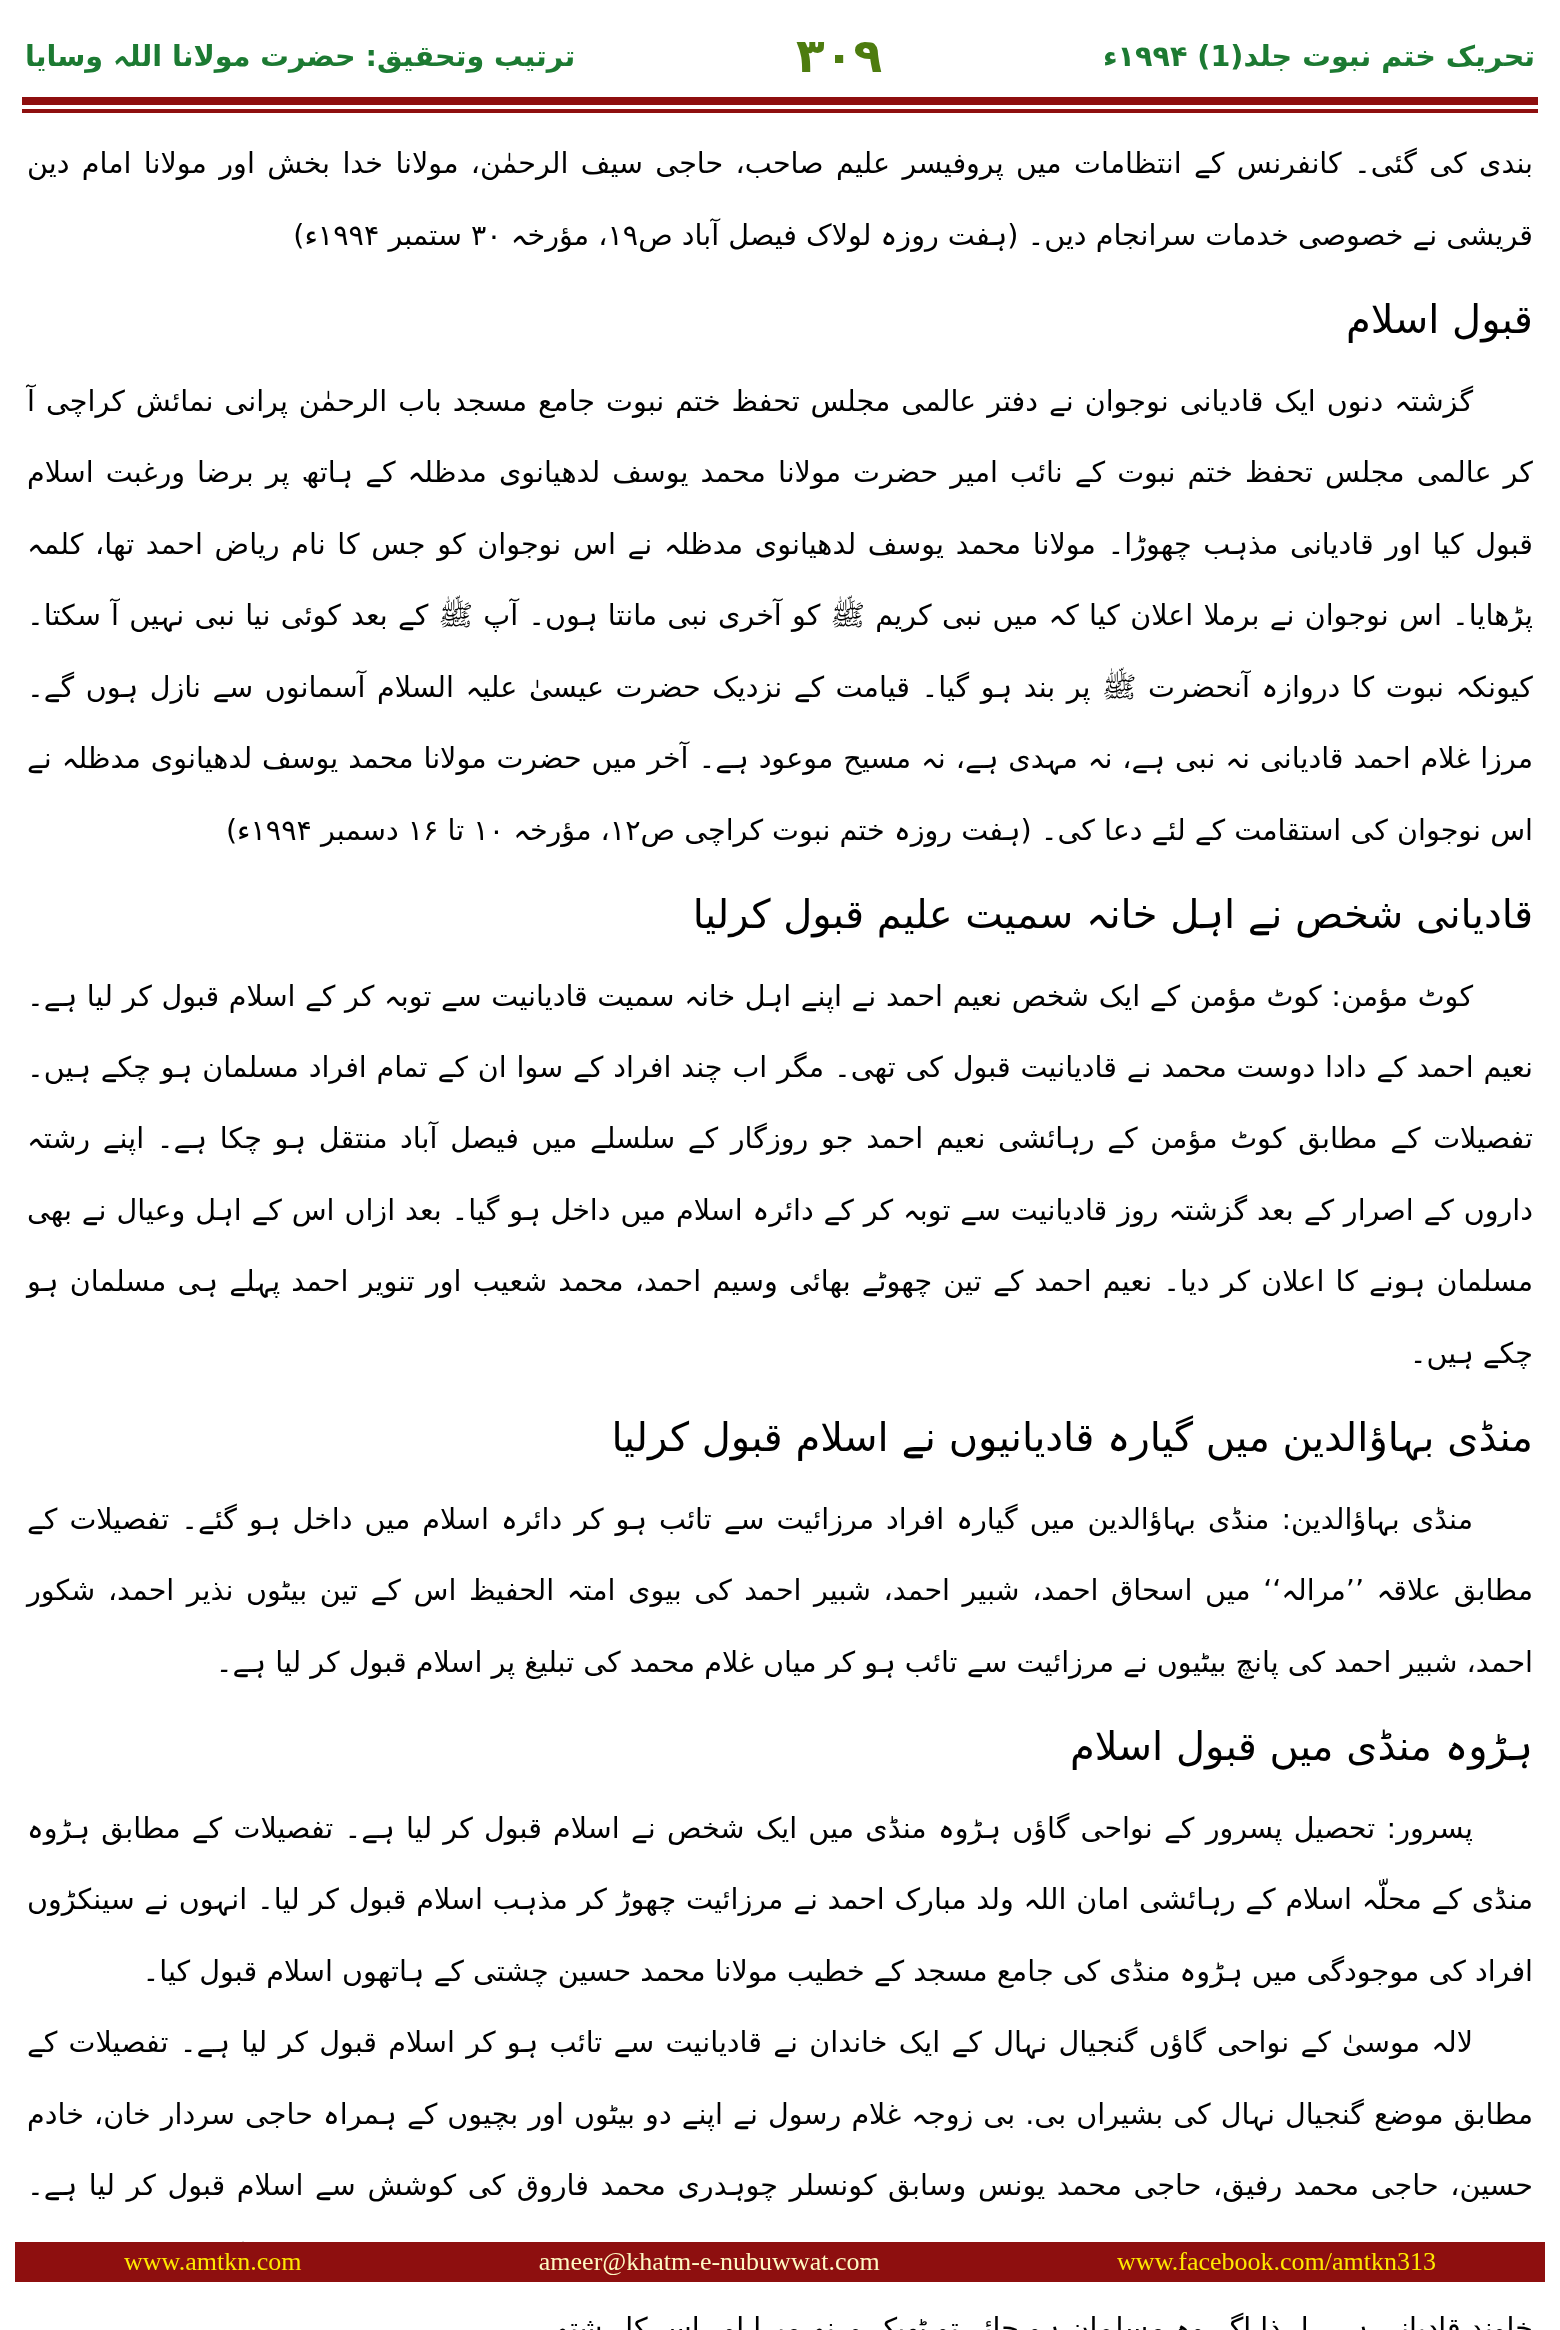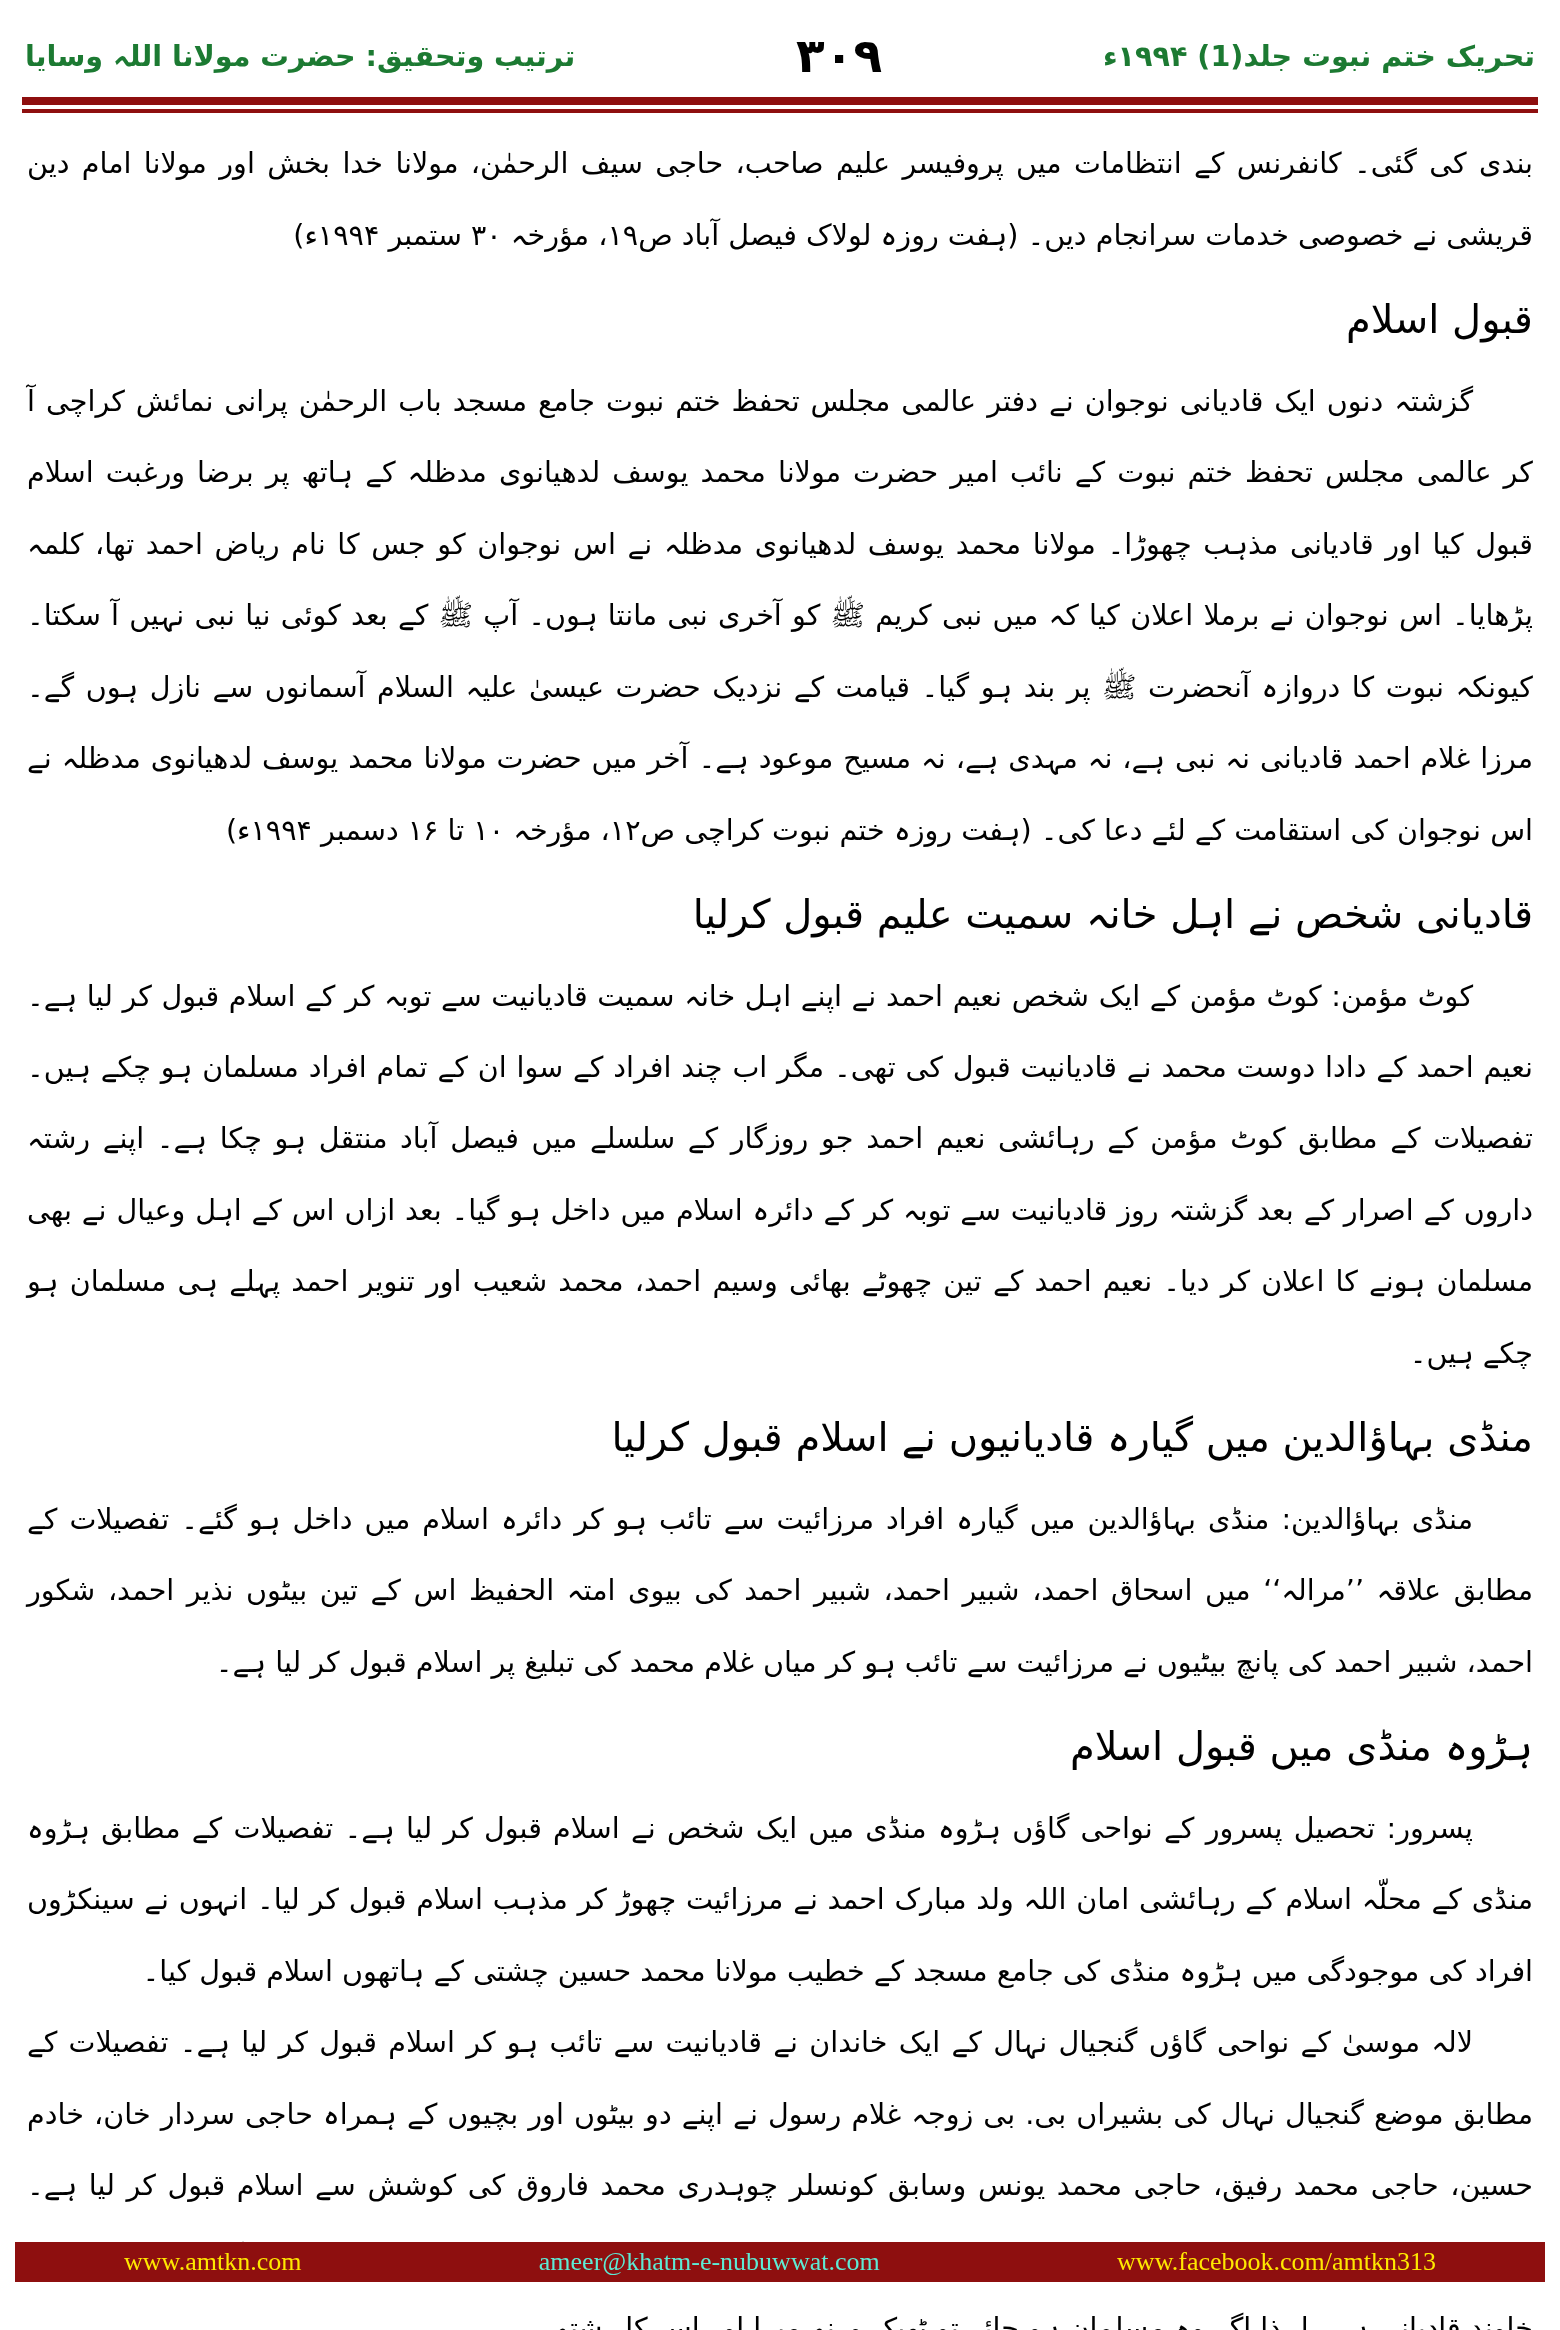--- a/index.html
+++ b/index.html
@@ -25,21 +25,21 @@
     height: 94px;
   }
   .hdr-title {
     color: #1c7a32;
     font-size: 28.6px;
     font-weight: bold;
     direction: rtl;
     white-space: nowrap;
   }
   .hdr-page-num {
-    color: #000000;
+    color: #4d7c0f;
     font-size: 47px;
     font-weight: bold;
     direction: rtl;
   }
 
   
   .header-rule { margin: 3.4px 22px 0 22px; }
   .rule-thick { height: 7.6px; background: #8e0f0f; }
   .rule-thin  { height: 4.2px; background: #8e0f0f; margin-top: 4.2px; }
 
@@ -74,21 +74,21 @@
     background: #8e0f0f;
     display: flex;
     direction: ltr;
     align-items: center;
     justify-content: space-between;
     padding: 17px 109px;
     font-family: "Liberation Serif", serif;
   }
   .footer-link { font-size: 26px; white-space: nowrap; }
   .footer-link.yellow { color: #ffe800; }
-  .footer-link.white  { color: #5eead4; }
+  .footer-link.white  { color: #fef9c3; }
 </style>
 </head>
 <body>
 
 <div class="page">
 
   <header class="page-header">
     <div class="hdr-title">ترتیب وتحقیق: حضرت مولانا اللہ وسایا</div>
     <div class="hdr-page-num">۳۰۹</div>
     <div class="hdr-title">تحریک ختم نبوت جلد(1) ۱۹۹۴ء</div>

